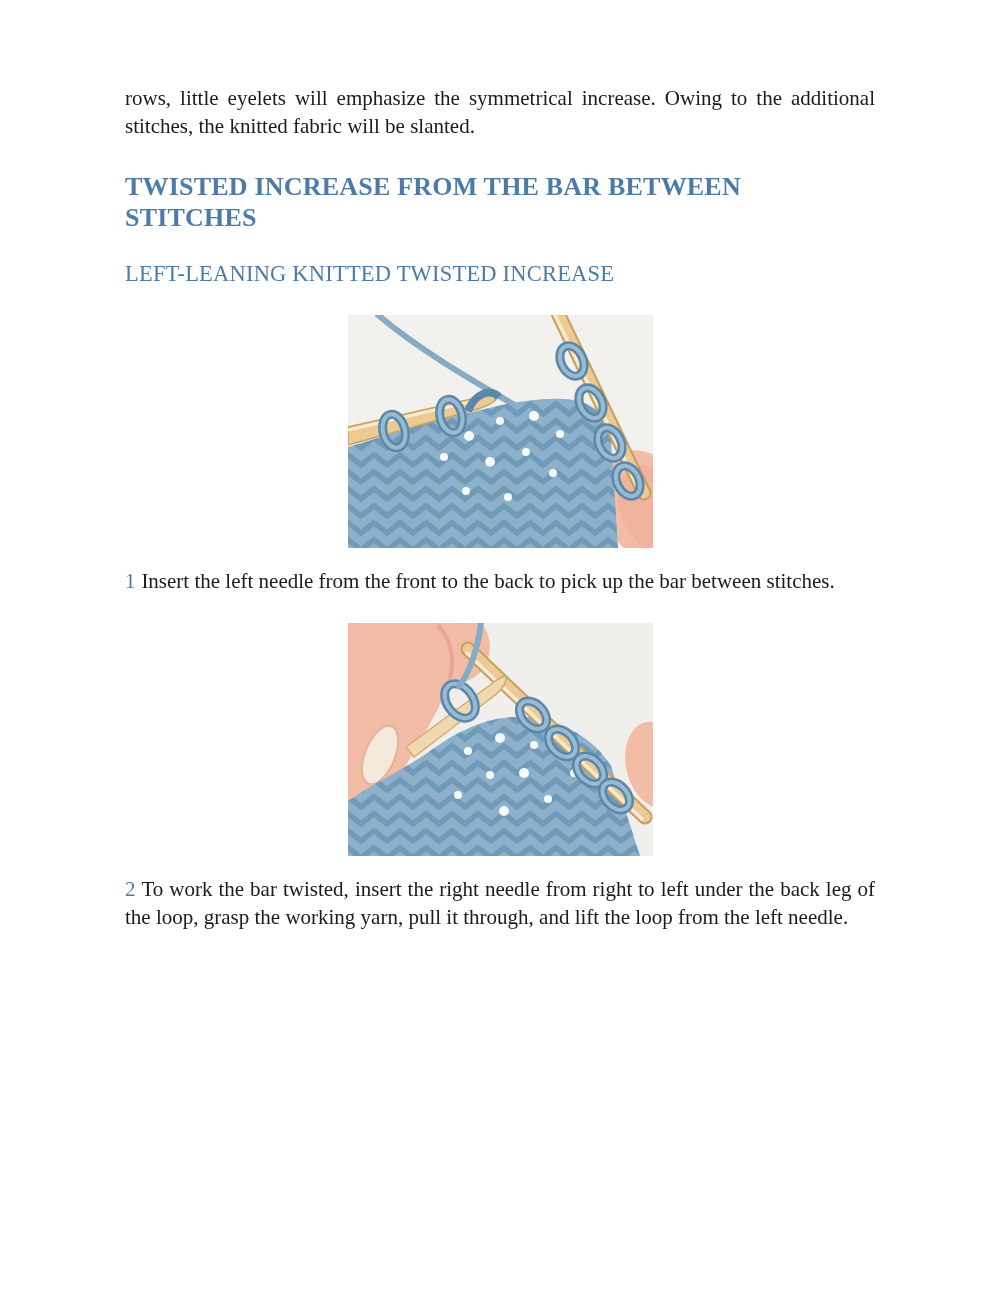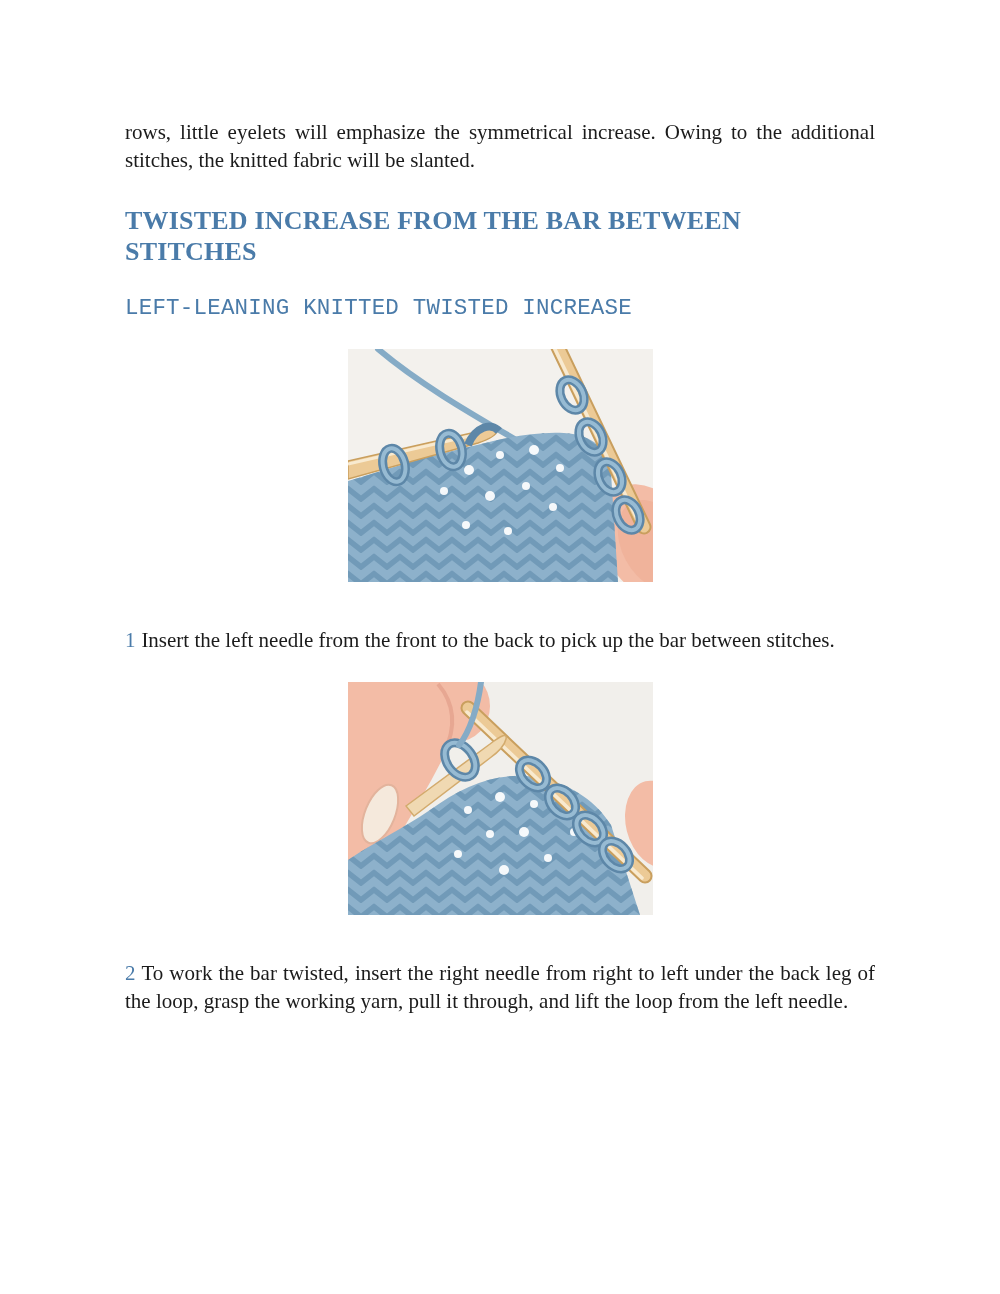--- a/index.html
+++ b/index.html
@@ -10,42 +10,41 @@
     --needle-wood:#ecca96;
     --needle-edge:#c99f5e;
     --skin:#f3bca6;
   }
   html,body{margin:0;padding:0;background:#ffffff;}
   body{
     width:1000px;height:1294px;position:relative;
     font-family:"Liberation Serif", serif;
     color:var(--body-text);
   }
-  .page{padding:118px 125px 0 125px;}
+  .page{padding:84px 125px 0 125px;}
   p{margin:0;font-size:21px;line-height:28px;text-align:justify;}
   .section-heading{
     margin:31px 0 0 0;
     font-size:26px;line-height:31px;font-weight:bold;
     color:var(--heading-blue);
     letter-spacing:0.2px;
   }
   .section-intro{
     margin:4px 0 0 37px;
     text-indent:6px;
   }
   .subsection-heading{
     margin:28px 0 0 0;
     font-size:22.5px;line-height:26px;font-weight:normal;
     color:var(--heading-blue);
     letter-spacing:0.2px;
-    font-family:Liberation Mono, monospace;
   }
   figure{margin:28px auto 0 auto;width:305px;}
   figure svg{display:block;width:305px;height:233px;}
-  .step{margin-top:44px;}
+  .step{margin-top:19px;}
   .step-num{color:var(--heading-blue);margin-right:0.28em;}
   
   .ph-bg{fill:#f3f1ed;}
   .ph-bg2{fill:#f1efeb;}
   .fabric{fill:var(--yarn-blue);}
   .knit-overlay{opacity:0.6;}
   .wood-core{stroke:var(--needle-wood);}
   .wood-edge{stroke:var(--needle-edge);}
   .wood-hi{stroke:#f8ead0;}
   .yarn-line{stroke:#85abc6;fill:none;stroke-linecap:round;}

